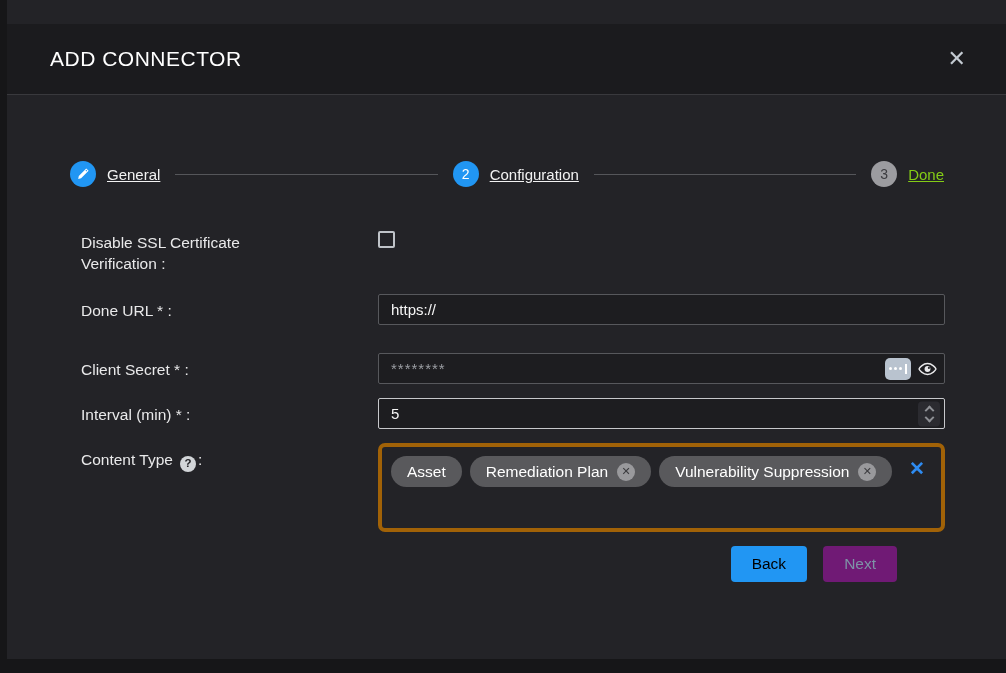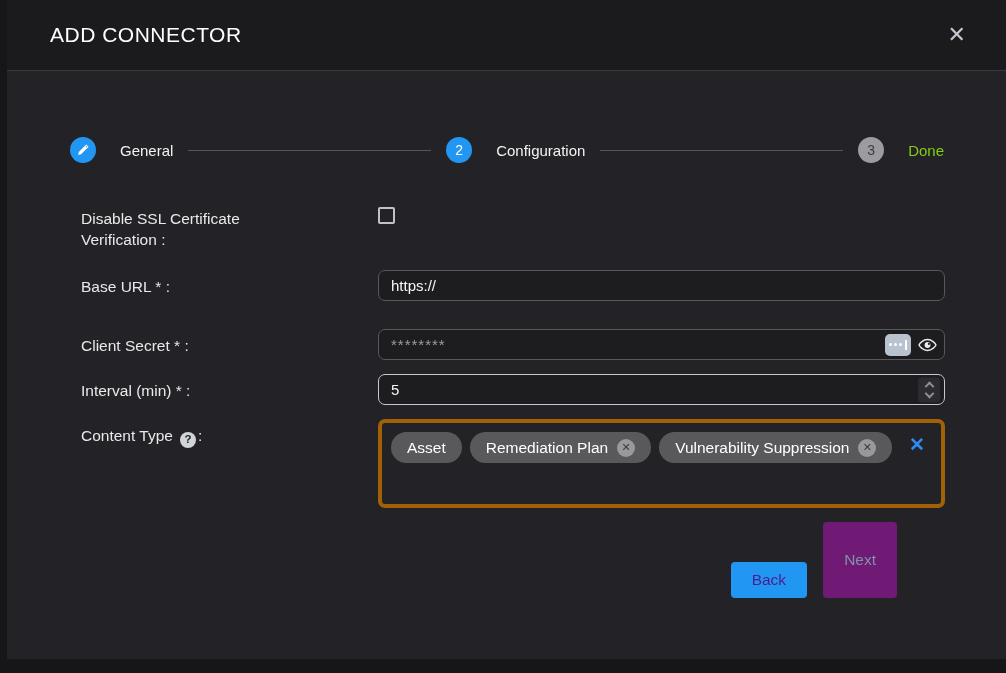--- a/index.html
+++ b/index.html
@@ -10,54 +10,54 @@
     position:relative;
     overflow:hidden;
   }
   .modal {
     position:absolute; left:7px; top:0; width:999px; height:659px;
     background:#232327;
   }
   
   .modal-header {
     height:71px; background:#1b1b1e; border-bottom:1px solid #39393d;
-    display:flex; align-items:center; padding:0 40px 0 43px;
+    display:flex; align-items:center; padding:0 40px 0 43px;margin-top:24px;
   }
   .modal-title { color:#ffffff; font-size:21px; letter-spacing:.5px; font-weight:400; }
   .close-btn {
     margin-left:auto; color:#c3cad1; font-size:22px; line-height:1;
     cursor:pointer; background:none; border:none; font-family:inherit;
   }
   
   .stepper {
     display:flex; align-items:center; margin:66px 62px 0 63px;
   }
   .step { display:flex; align-items:center; }
   .step-circle {
     width:26px; height:26px; border-radius:50%;
     display:flex; align-items:center; justify-content:center;
     font-size:14px; flex:0 0 auto;
   }
   .step-circle.done-step, .step-circle.active-step { background:#2196f3; color:#ffffff; }
   .step-circle.upcoming-step { background:#9c9ca0; color:#3c3c40; }
-  .step-label { margin-left:24px; font-size:15px; color:#f2f2f2; white-space:nowrap; }
+  .step-label { margin-left:11px; font-size:15px; color:#f2f2f2; white-space:nowrap;text-decoration:underline; }
   .step-label.muted { color:#84cc16; }
   .step-line { flex:1 1 auto; height:1px; background:#55565a; margin:0 15px; }
   .pencil-svg { width:14px; height:14px; display:block; }
   
   .form-area { margin:39px 61px 0 74px; }
   .form-row { display:flex; align-items:flex-start; margin-bottom:14px; }
   .f-label {
     width:297px; flex:0 0 297px; color:#e9e9ea; font-size:15.5px;
     padding-top:6px; line-height:21px; padding-right:60px;
   }
   .f-field { flex:1 1 auto; position:relative; }
   .txt-input {
     width:100%; height:31px; background:#1d1d20;
-    border:1px solid #57585c; border-radius:7px;
+    border:1px solid #57585c; border-radius:2px;
     color:#f5f5f5; font-size:15px; padding:0 12px;
     font-family:inherit; outline:none; display:block;
   }
   .txt-input::placeholder { color:#888b90; opacity:1; }
   .secret-input { color:#9b9ea3; letter-spacing:1px; }
   .interval-input { border-color:#c7c8cb; padding-right:34px; }
   
   .checkbox {
     width:17px; height:17px; border:2px solid #bfc3c8; border-radius:2px;
     background:transparent; margin-top:5px; cursor:pointer;
@@ -114,21 +114,21 @@
     cursor:pointer; line-height:1; font-family:inherit;
   }
   
   .footer {
     display:flex; justify-content:flex-end; gap:16px; margin:12px 48px 0 0;
   }
   .btn {
     border:none; border-radius:4px; font-size:15.5px; font-family:inherit;
     padding:9px 21px; cursor:pointer;
   }
-  .btn-back { background:#2196f3; color:#4c1d95;margin-top:40px; }
+  .btn-back { background:#2196f3; color:#000000; }
   .btn-next { background:#701a75; color:#7e93a7; cursor:default; }
 </style>
 </head>
 <body>
 
 <div class="modal">
 
   <div class="modal-header">
     <div class="modal-title">ADD CONNECTOR</div>
     <button class="close-btn">✕</button>
@@ -158,21 +158,21 @@
   <div class="form-area">
 
     <div class="form-row" style="margin-bottom:20px;">
       <div class="f-label">Disable SSL Certificate Verification  :</div>
       <div class="f-field">
         <div class="checkbox"></div>
       </div>
     </div>
 
     <div class="form-row">
-      <div class="f-label">Base URL * :</div>
+      <div class="f-label">Done URL * :</div>
       <div class="f-field">
         <input class="txt-input" type="text" value="https://" style="">
       </div>
     </div>
 
     <div class="form-row">
     </div>
 
 
     <div class="form-row">

